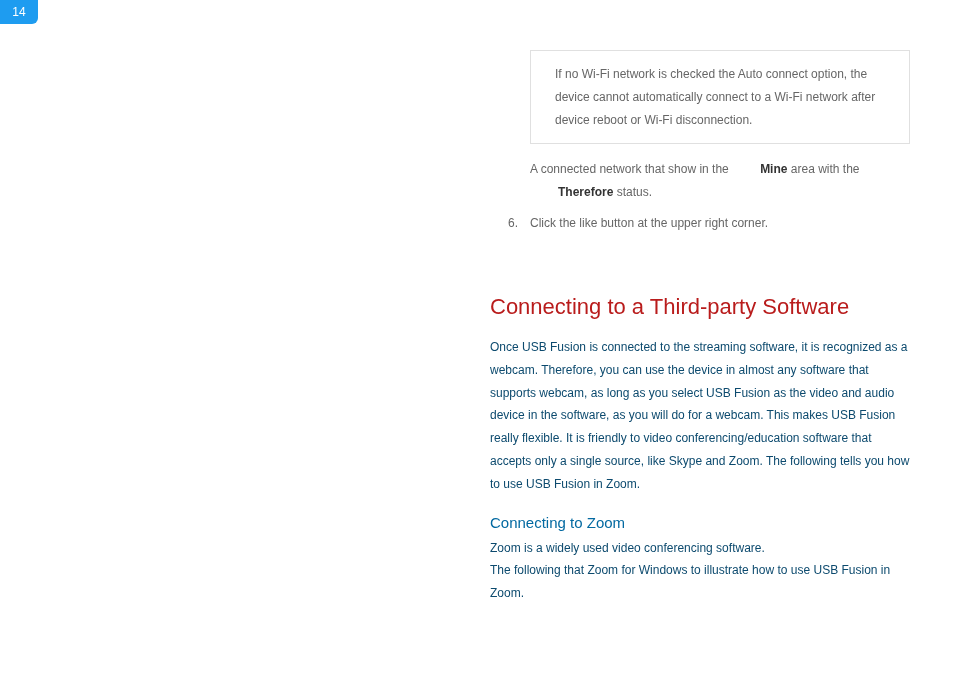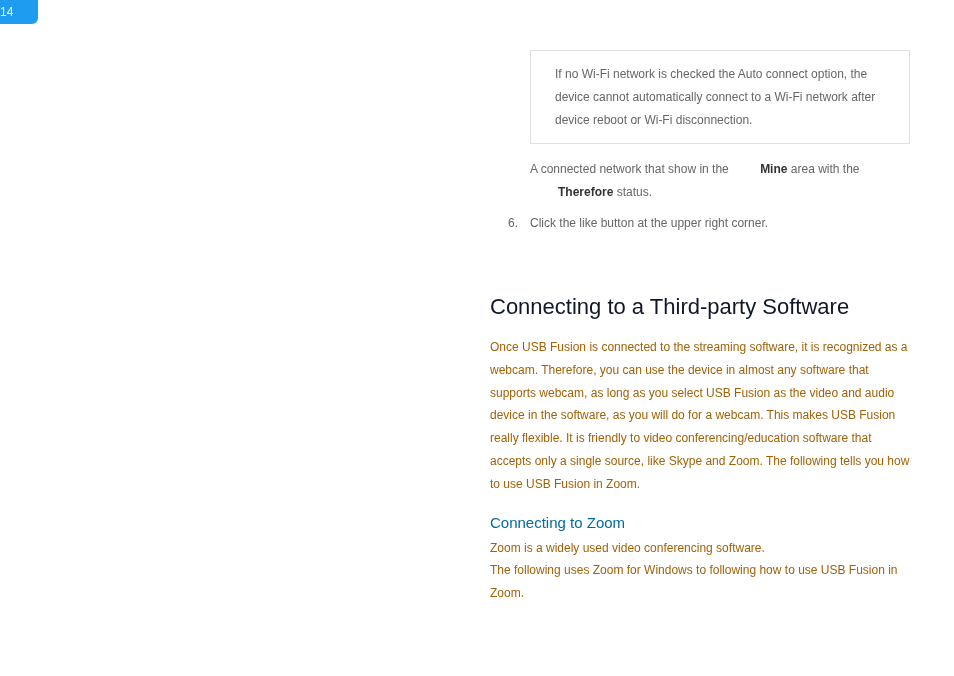--- a/index.html
+++ b/index.html
@@ -19,20 +19,21 @@
       position: absolute;
       top: 0;
       left: 0;
       width: 38px;
       height: 24px;
       background: #1e9cf0;
       color: #ffffff;
       font-size: 12px;
       display: flex;
       align-items: center;
+      justify-content: center;
       border-bottom-right-radius: 6px;
     }
     .content {
       position: absolute;
       left: 490px;
       top: 50px;
       width: 420px;
     }
     .note-box {
       border: 1px solid #e0e0e0;
@@ -75,29 +76,29 @@
       font-weight: bold;
       color: #333;
     }
     .content2 {
       position: absolute;
       left: 490px;
       top: 294px;
       width: 420px;
     }
     h1.section-title {
-      color: #0f172a;
+      color: #b91c1c;
       font-size: 22px;
       font-weight: 400;
       margin-bottom: 16px;
     }
     .paragraph {
       font-size: 12px;
       line-height: 1.9;
-      color: #a16207;
+      color: #0c4a6e;
       margin-bottom: 18px;
     }
     h2.subsection-title {
       color: #0369a1;
       font-size: 15px;
       font-weight: 400;
       margin-bottom: 6px;
     }
   </style>
 </head>
@@ -121,15 +122,15 @@
     </div>
   </div>
 </div>
 
 <div class="content2">
   <h1 class="section-title">Connecting to a Third-party Software</h1>
   <div class="paragraph">Once USB Fusion is connected to the streaming software, it is recognized as a webcam. Therefore, you can use the device in almost any software that supports webcam, as long as you select USB Fusion as the video and audio device in the software, as you will do for a webcam. This makes USB Fusion really flexible. It is friendly to video conferencing/education software that accepts only a single source, like Skype and Zoom. The following tells you how to use USB Fusion in Zoom.</div>
   <h2 class="subsection-title">Connecting to Zoom</h2>
   <div class="paragraph" style="margin-bottom:8px;">
     <div>Zoom is a widely used video conferencing software.</div>
-    <div>The following uses Zoom for Windows to following how to use USB Fusion in Zoom.</div>
+    <div>The following that Zoom for Windows to illustrate how to use USB Fusion in Zoom.</div>
   </div>
 </div>
 
 </body></html>

